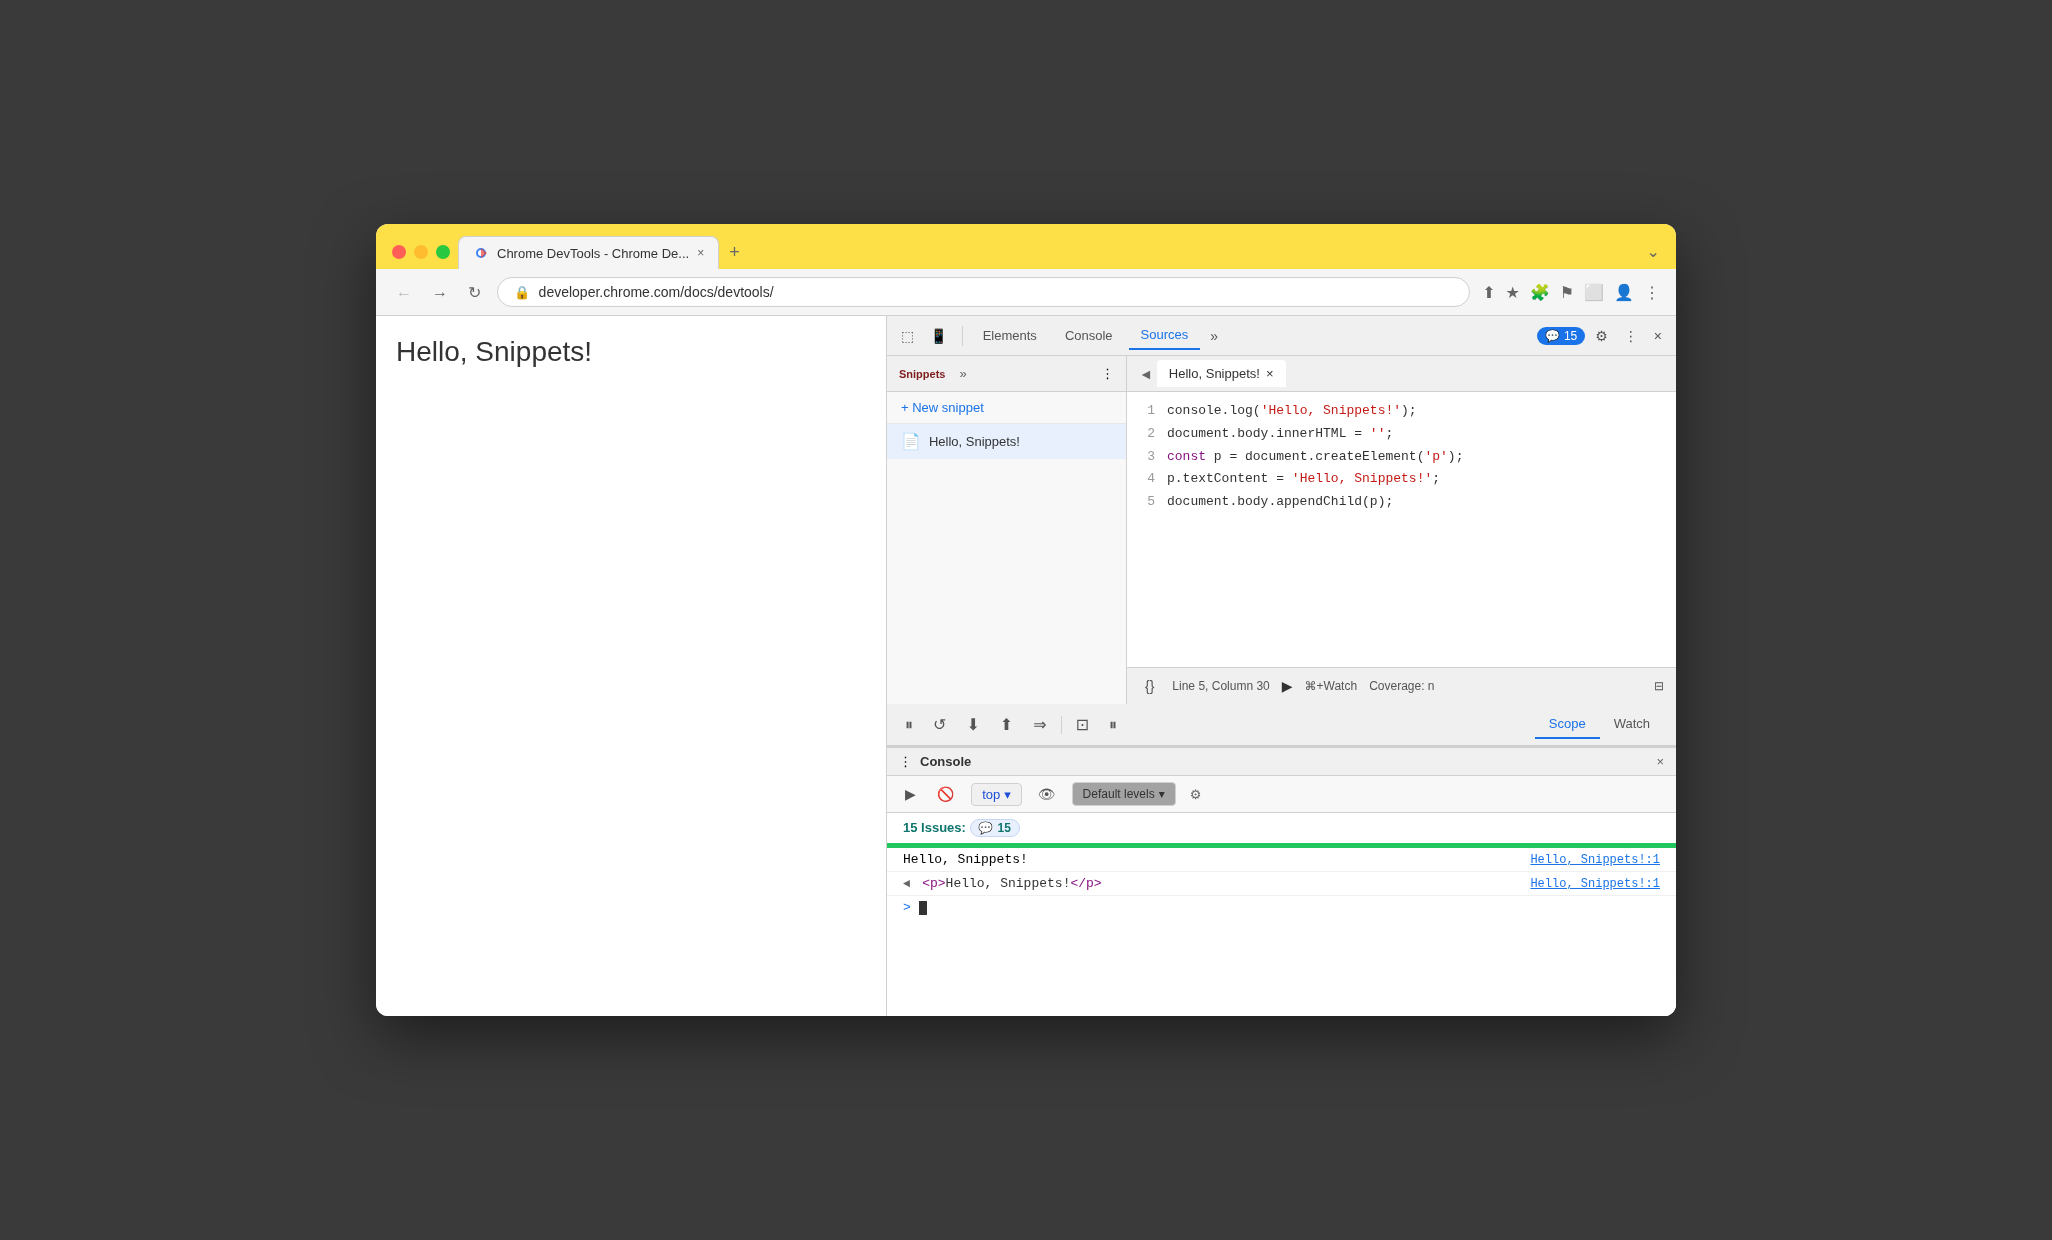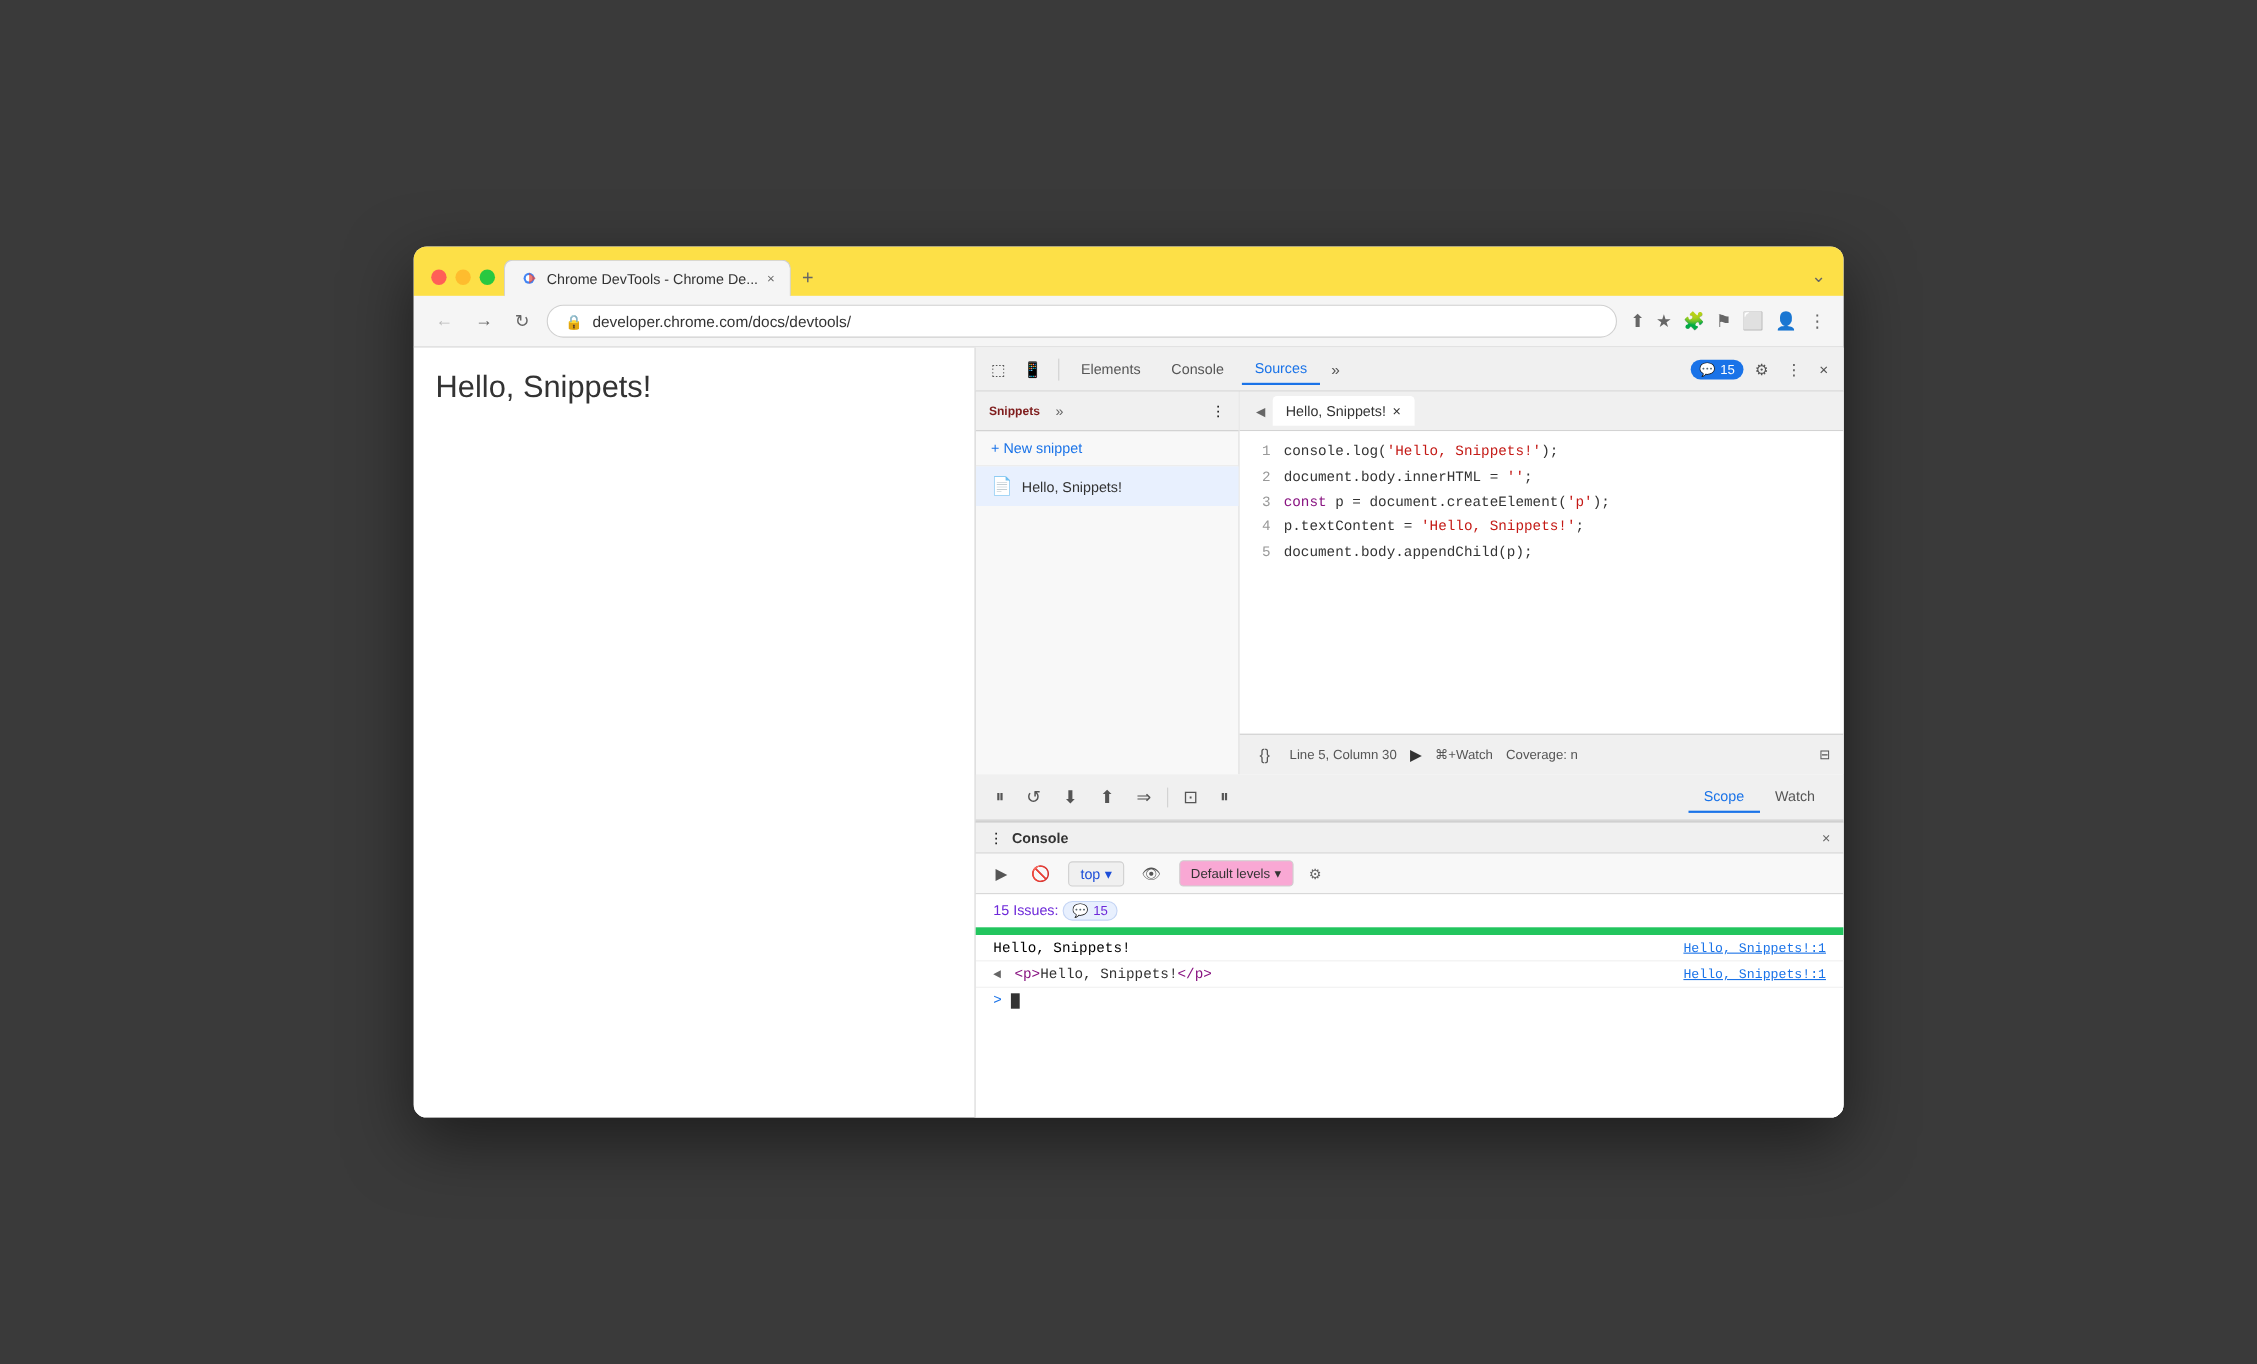--- a/index.html
+++ b/index.html
@@ -384,33 +384,34 @@
       padding: 4px 10px;
       font-size: 12px;
       color: #999;
       background: white;
     }
     .con-levels {
       display: flex;
       align-items: center;
       gap: 4px;
       padding: 4px 10px;
-      background: #f9a8d4;
+      background: #a3a3a3;
       border: 1px solid #d0d0d0;
       border-radius: 4px;
       font-size: 12px;
       color: #333;
       cursor: pointer;
     }
     .issues-bar {
       padding: 6px 16px;
       background: white;
-      border-bottom: 7px solid #22c55e;
-      font-size: 13px;
-      color: #6d28d9;
+      border-bottom: 5px solid #22c55e;
+      font-size: 13px;
+      color: #0f766e;
+      font-weight: bold;
     }
     .issues-badge {
       display: inline-flex;
       align-items: center;
       gap: 4px;
       background: #e8f0fe;
       border: 1px solid #c5d5f5;
       border-radius: 10px;
       padding: 1px 8px;
       font-size: 12px;

